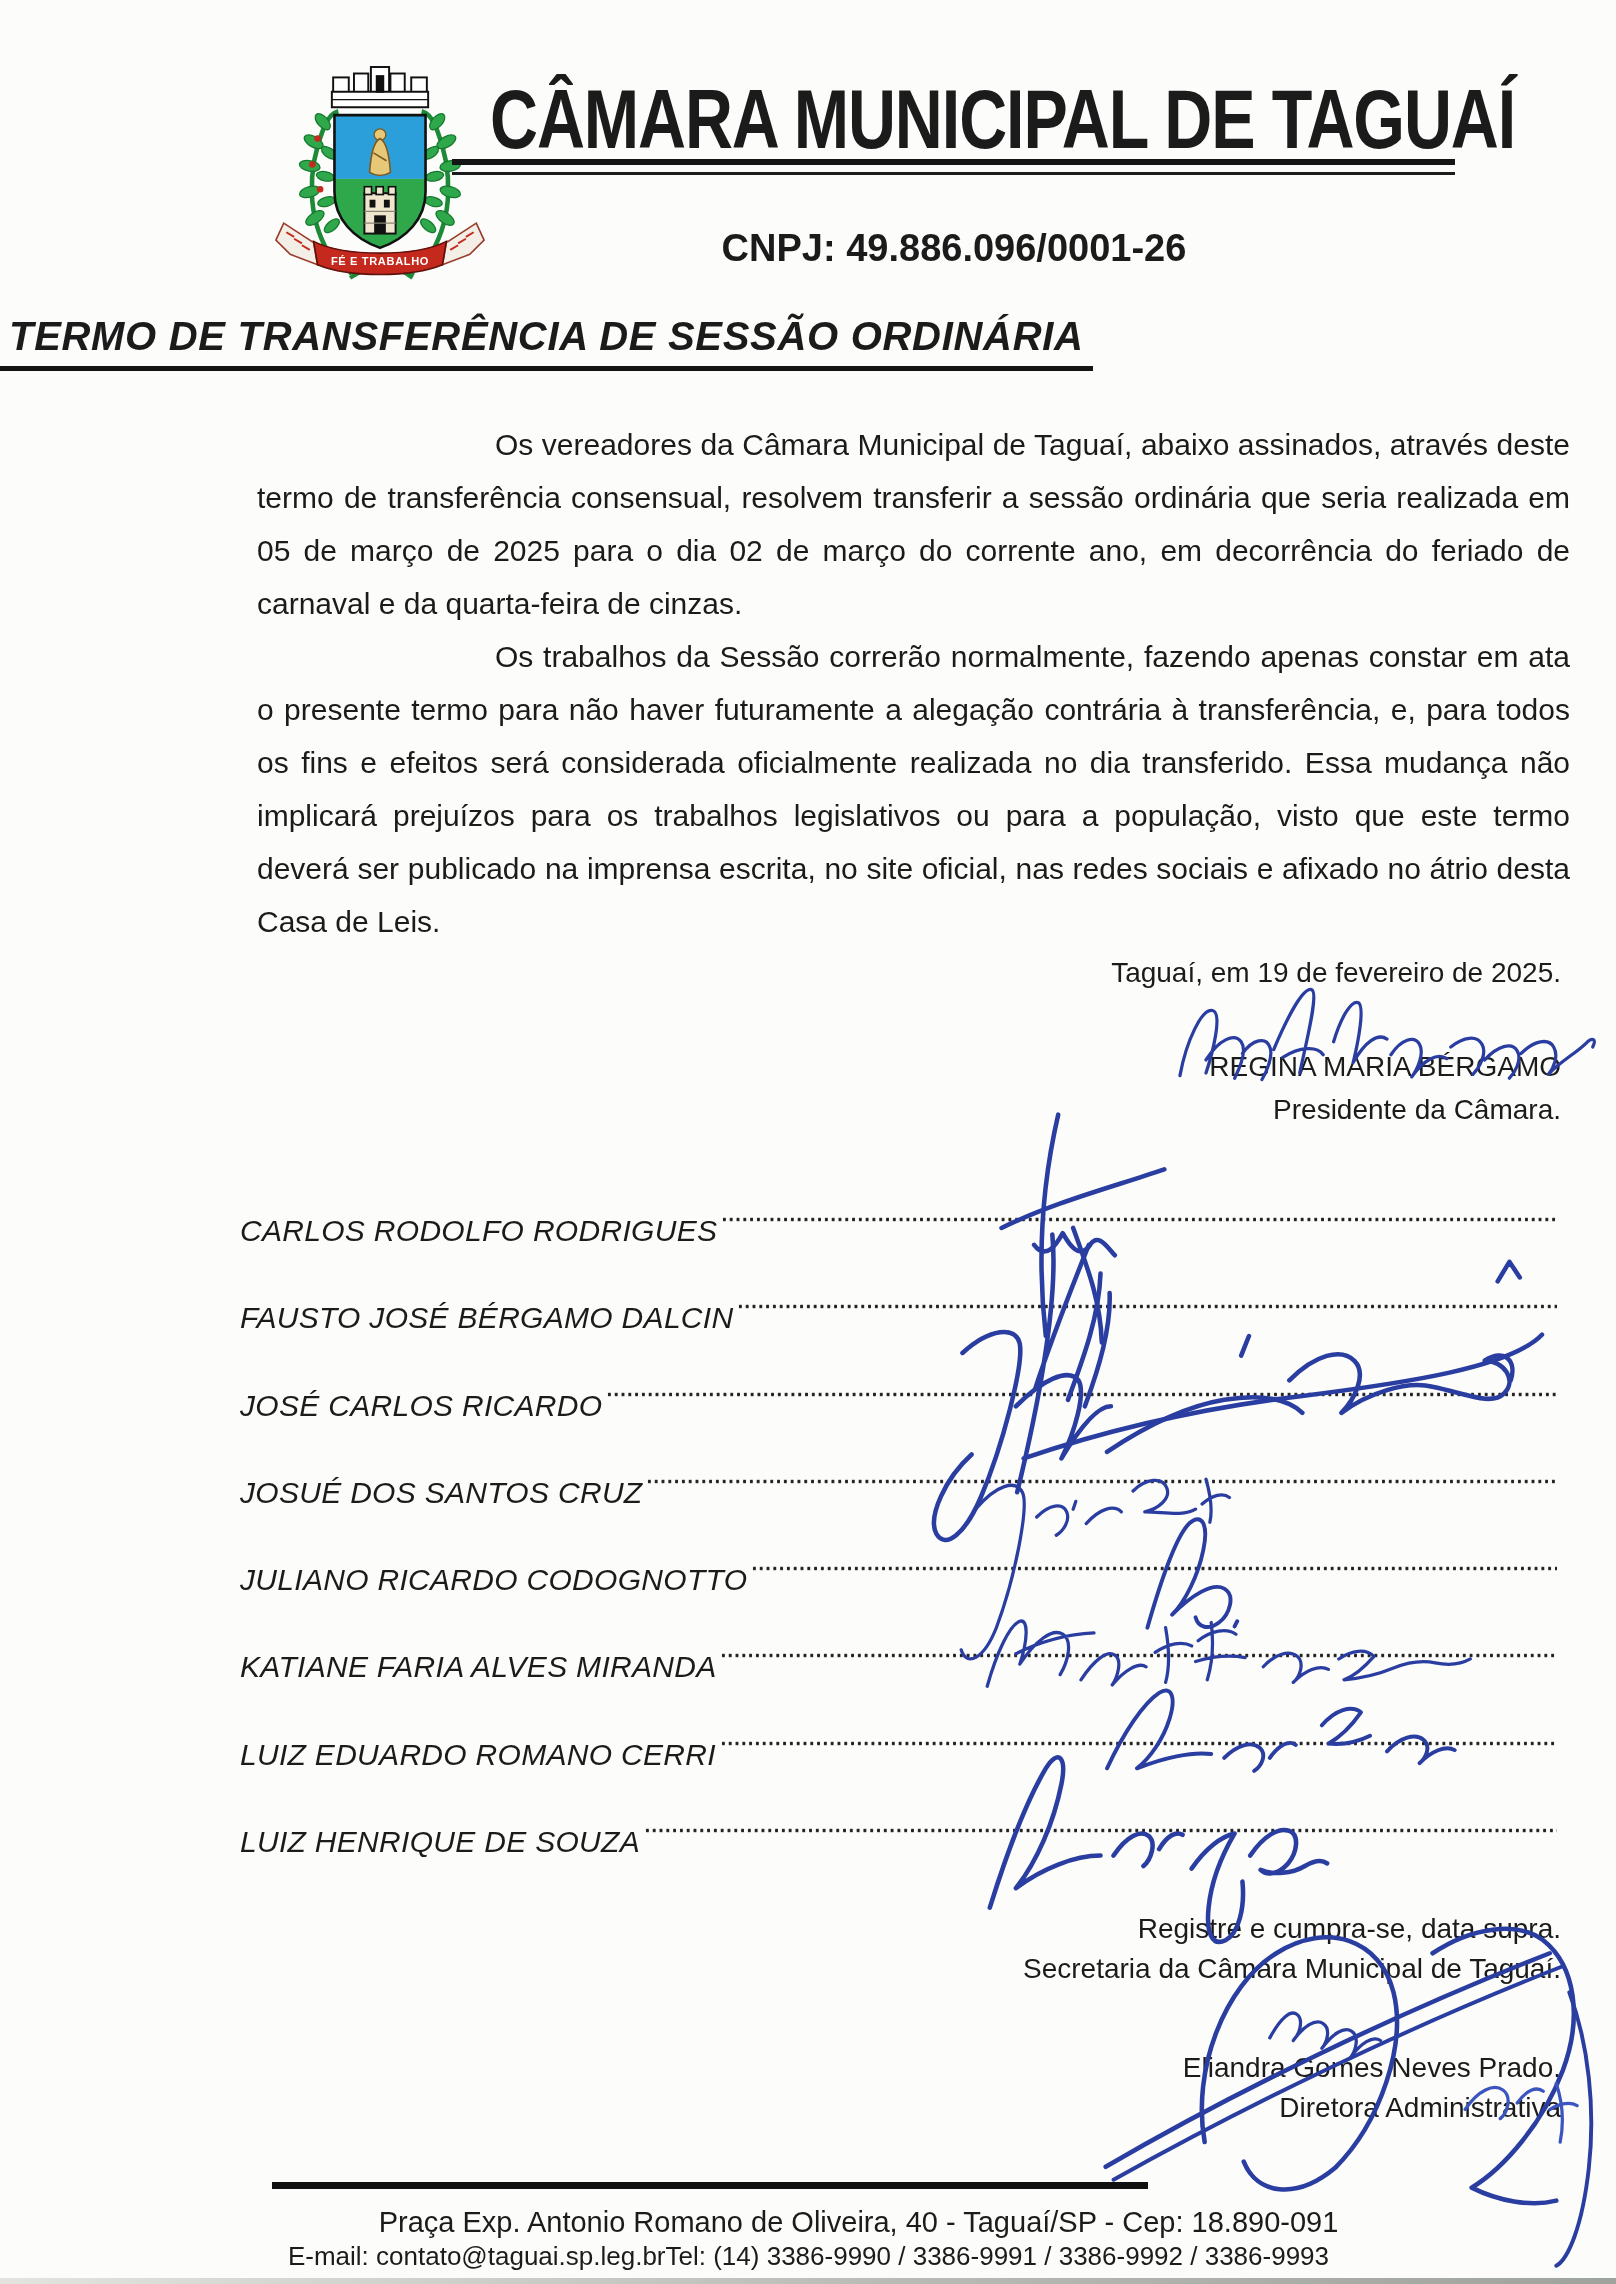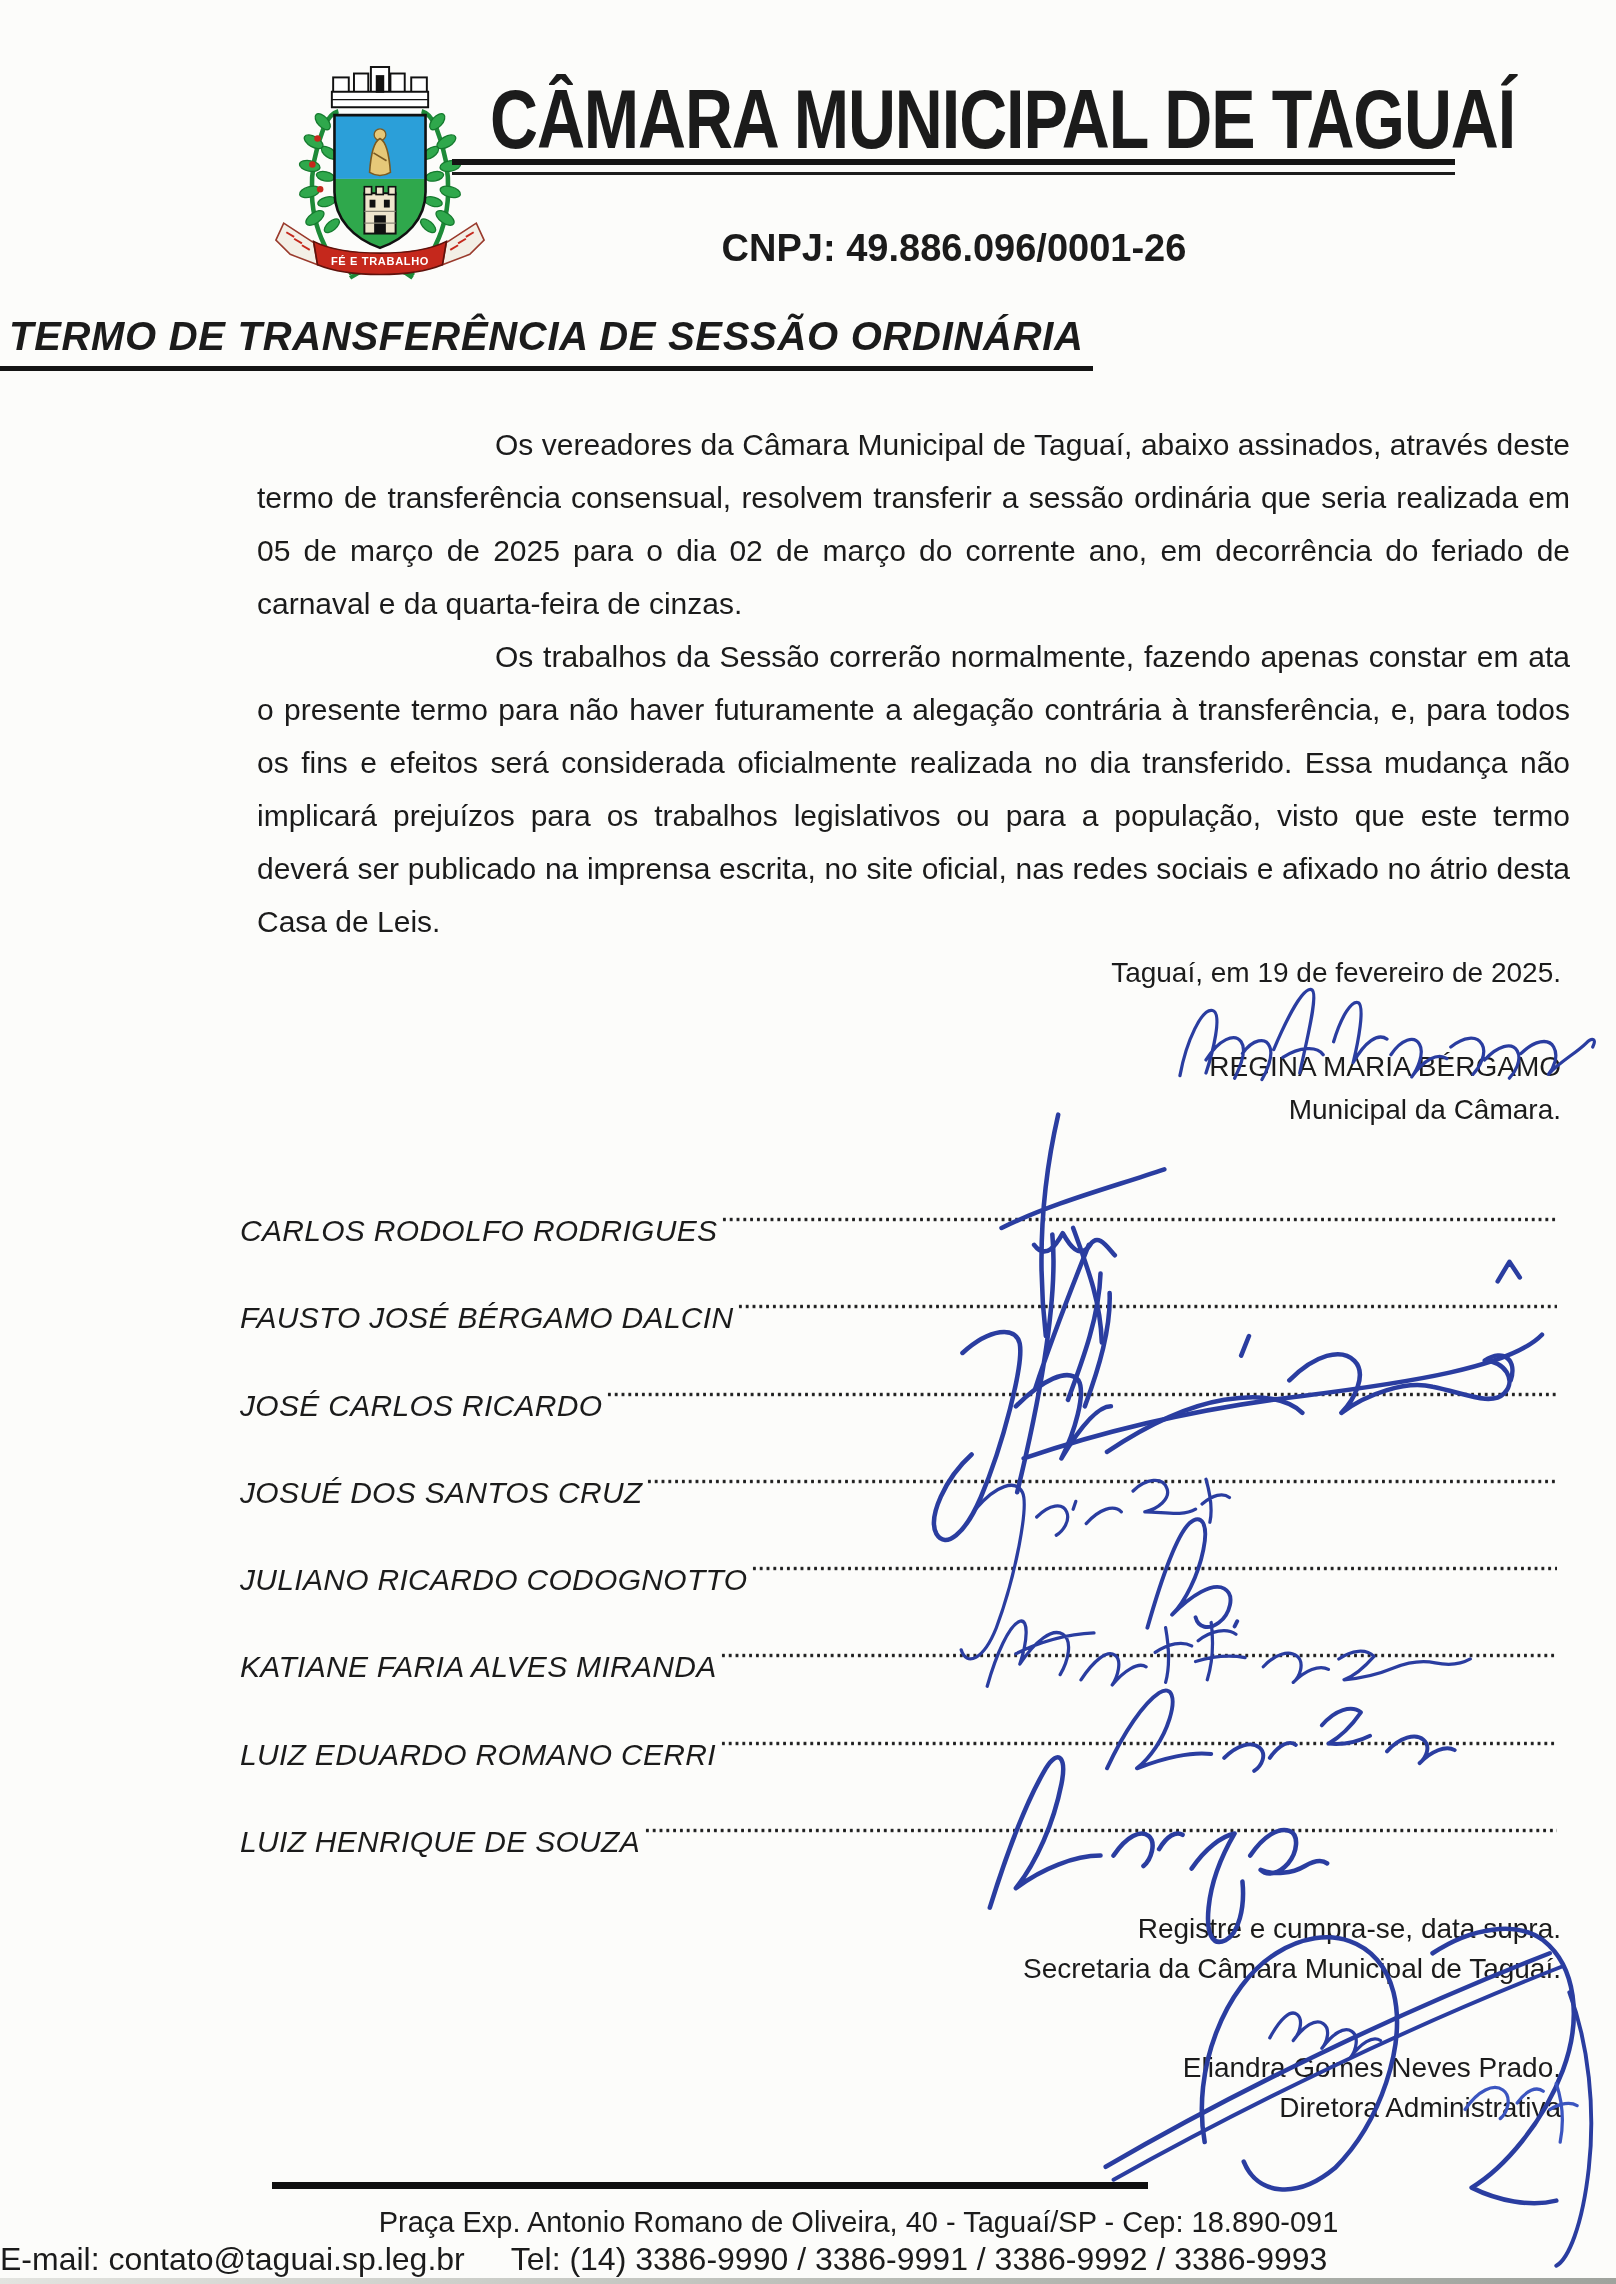--- a/index.html
+++ b/index.html
@@ -51,21 +51,21 @@
   .sig-name{font-size:30px;line-height:1;white-space:nowrap;letter-spacing:0.3px;}
   .dots{flex:1;height:6.5px;margin:0 0 2px 3.9px;
     background-image:radial-gradient(circle,#1f1f1f 1.5px,transparent 1.9px);
     background-size:6.8px 6.5px;background-repeat:repeat-x;background-position:0 100%;}
 
   
   .footer-rule{position:absolute;left:272px;top:2182px;width:876px;height:7.2px;background:#101010;}
   .footer-line1{position:absolute;left:0;top:2206px;width:100%;text-align:center;
     font-size:29px;padding-left:100px;box-sizing:border-box;white-space:nowrap;}
   .footer-line2{position:absolute;left:0;top:2241px;width:100%;display:flex;
-    gap:46px;font-size:32px;white-space:nowrap;}
+    justify-content:center;font-size:26px;white-space:nowrap;}
 
   .scan-edge{position:absolute;left:0;bottom:0;width:100%;height:6.5px;
     background:linear-gradient(90deg,#e3e4e0,#b9bcb6 55%,#9fa39d);}
 
   .sig-overlay{position:absolute;left:0;top:0;width:1617px;height:2284px;pointer-events:none;}
   .sig-overlay path{fill:none;stroke-linecap:round;stroke-linejoin:round;}
 </style>
 </head>
 <body>
 
@@ -168,21 +168,21 @@
   </div>
 
   <div class="body-text">
     <p>Os vereadores da Câmara Municipal de Taguaí, abaixo assinados, através deste termo de transferência consensual, resolvem transferir a sessão ordinária que seria realizada em 05 de março de 2025 para o dia 02 de março do corrente ano, em decorrência do feriado de carnaval e da quarta-feira de cinzas.</p>
     <p>Os trabalhos da Sessão correrão normalmente, fazendo apenas constar em ata o presente termo para não haver futuramente a alegação contrária à transferência, e, para todos os fins e efeitos será considerada oficialmente realizada no dia transferido. Essa mudança não implicará prejuízos para os trabalhos legislativos ou para a população, visto que este termo deverá ser publicado na imprensa escrita, no site oficial, nas redes sociais e afixado no átrio desta Casa de Leis.</p>
   </div>
 
   <div class="rline dateline">Taguaí, em 19 de fevereiro de 2025.</div>
 
   <div class="rline pres-name">REGINA MARIA BÉRGAMO</div>
-  <div class="rline pres-role">Municipal da Câmara.</div>
+  <div class="rline pres-role">Presidente da Câmara.</div>
 
   <div class="sig-row" style="top:1216px">
     <span class="sig-name">CARLOS RODOLFO RODRIGUES</span>
     <span class="dots"></span>
   </div>
   <div class="sig-row" style="top:1303px">
     <span class="sig-name">FAUSTO JOSÉ BÉRGAMO DALCIN</span>
     <span class="dots"></span>
   </div>
   <div class="sig-row" style="top:1391px">

